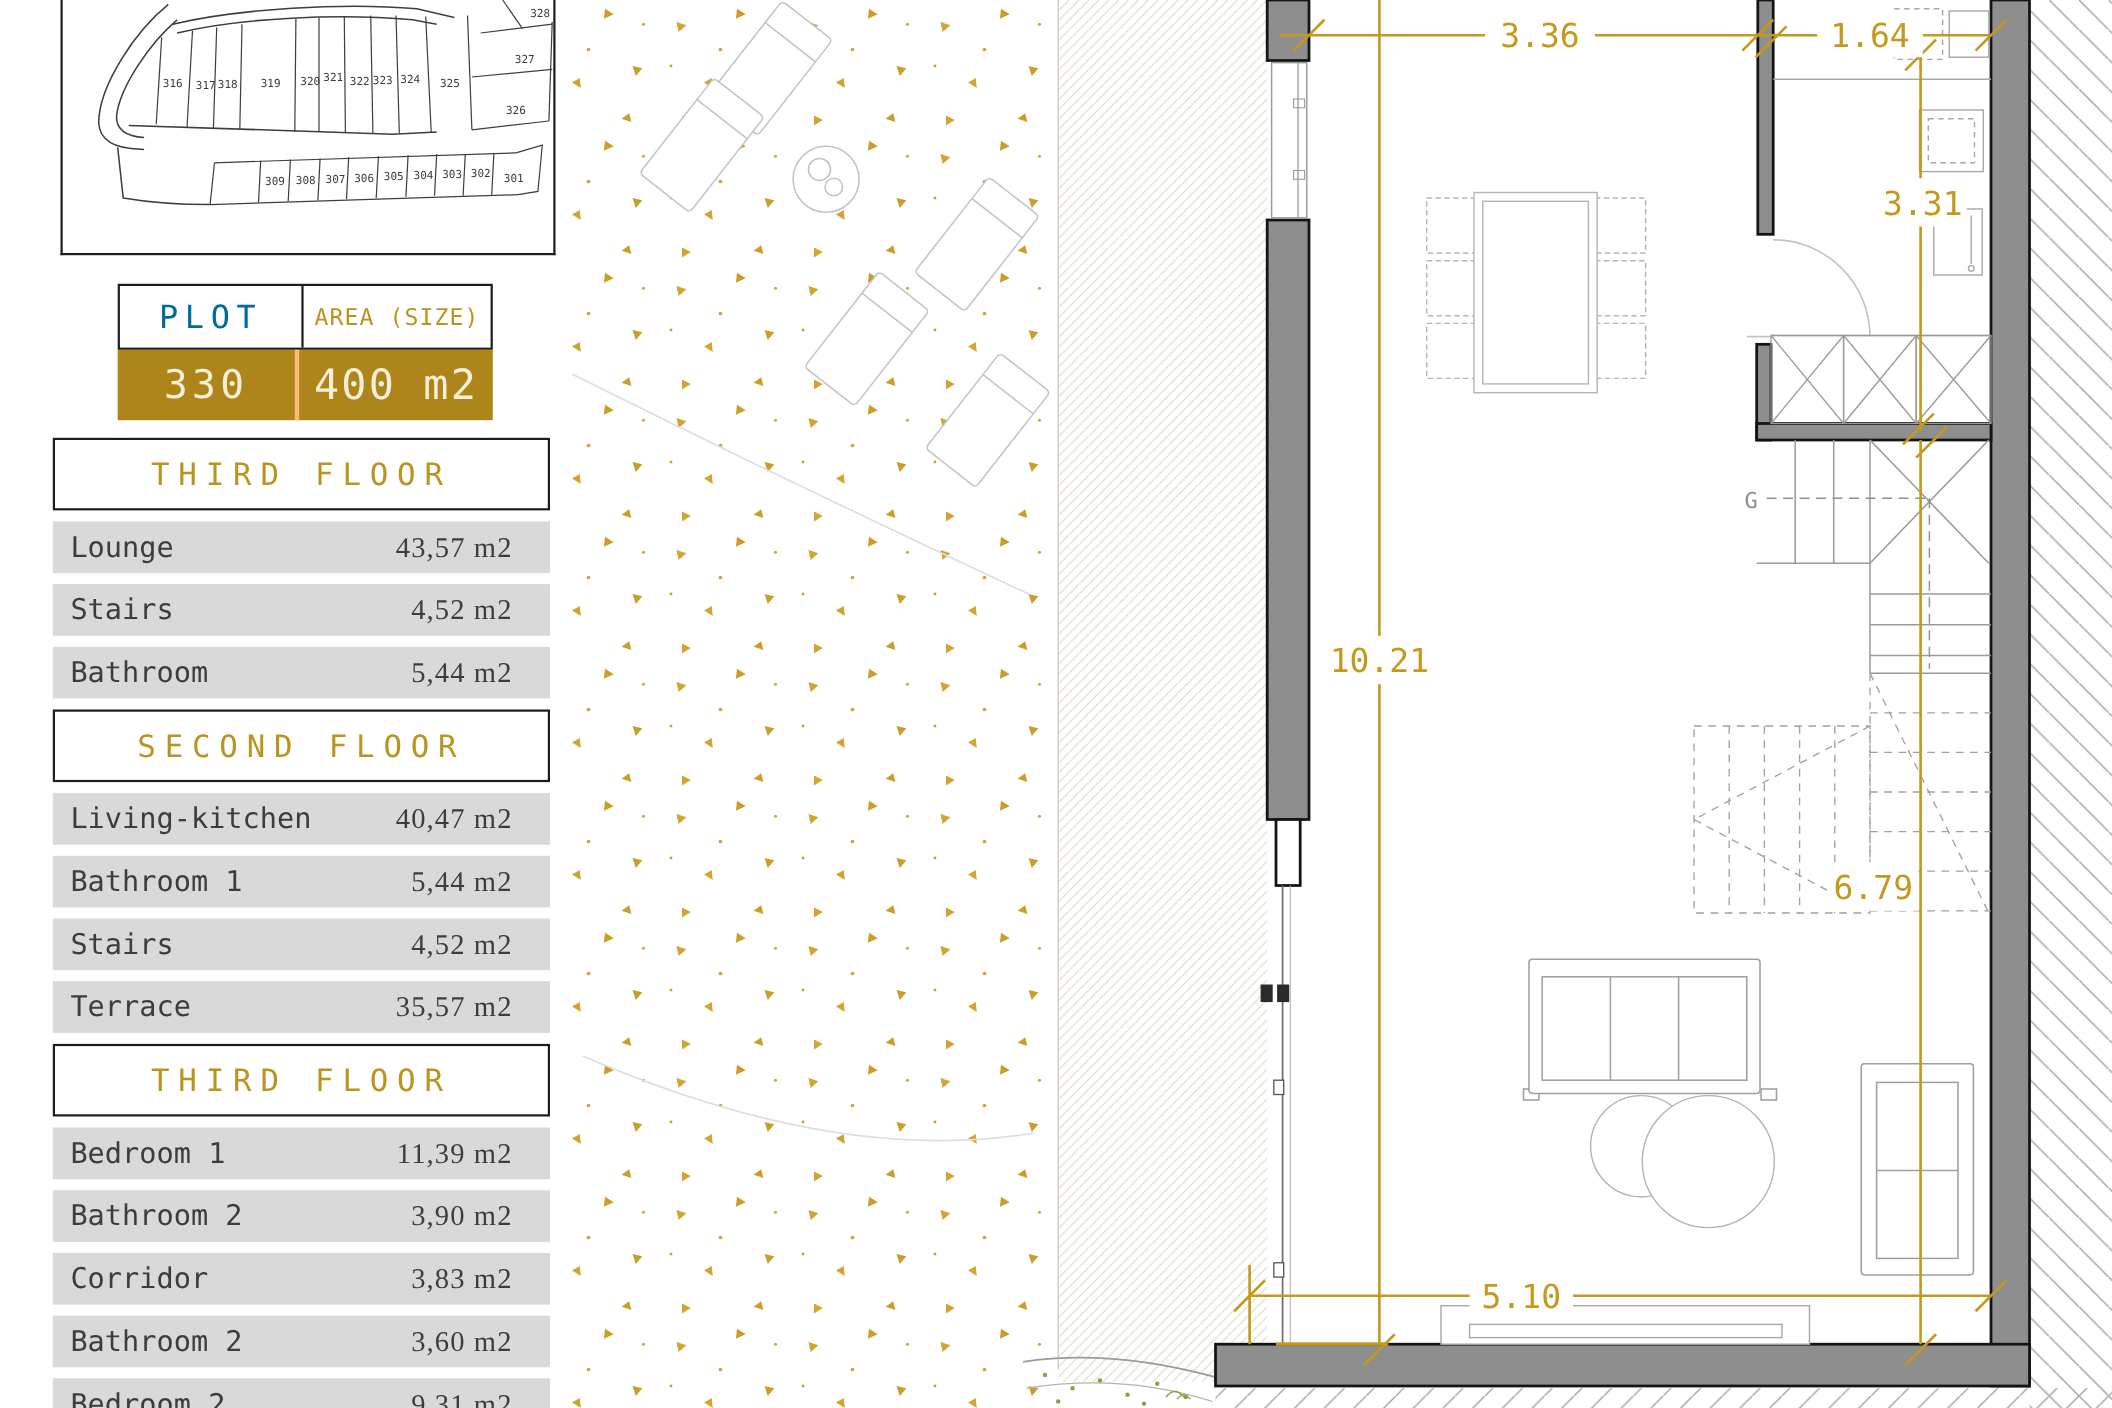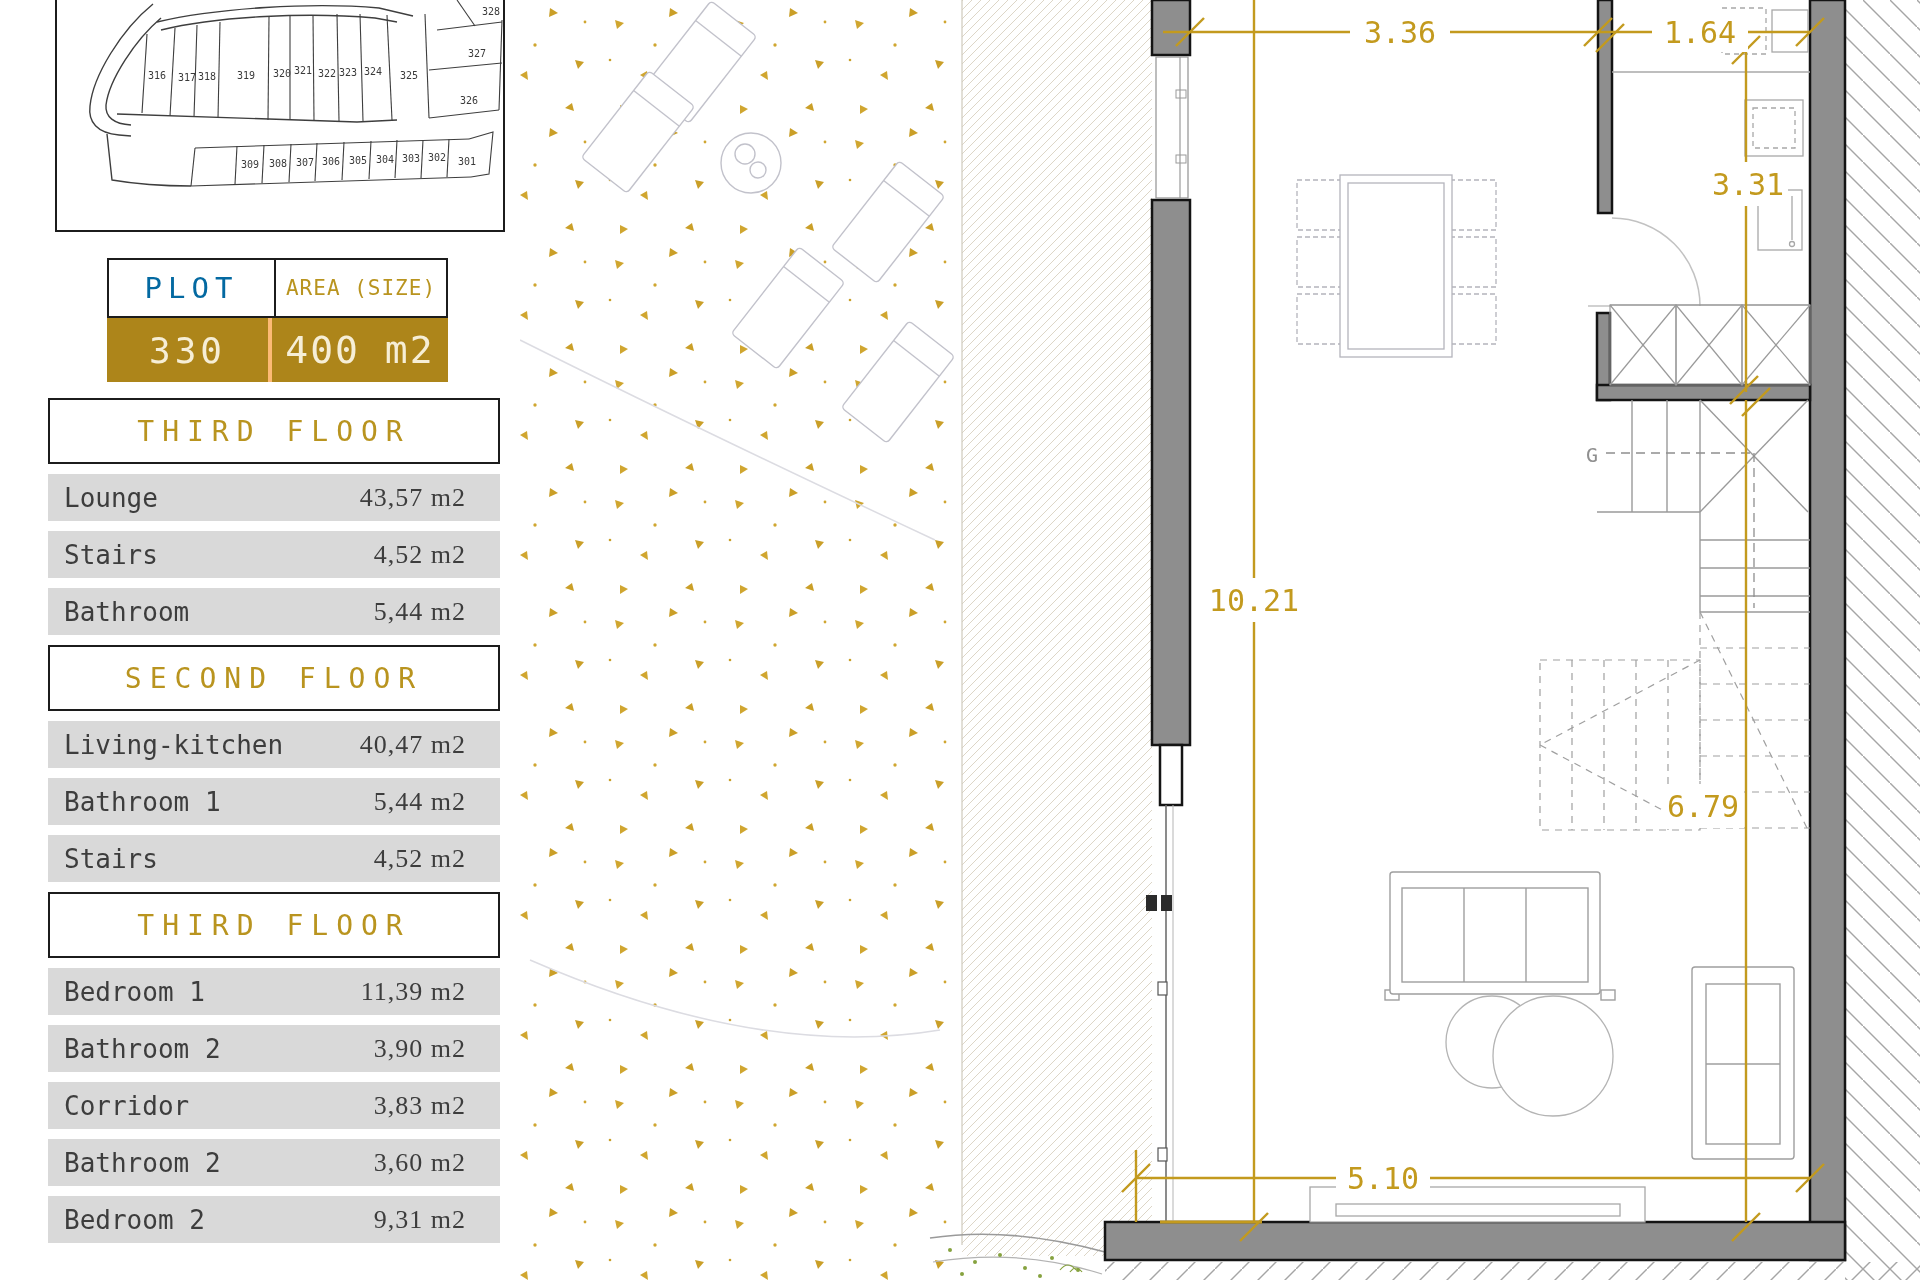--- a/index.html
+++ b/index.html
@@ -388,20 +388,24 @@
       <span class="val">40,47 m2</span>
     </div>
     <div class="room-row">
       <span class="lbl">Bathroom 1</span>
       <span class="val">5,44 m2</span>
     </div>
     <div class="room-row">
       <span class="lbl">Stairs</span>
       <span class="val">4,52 m2</span>
     </div>
+    <div class="room-row">
+      <span class="lbl">Terrace</span>
+      <span class="val">35,57 m2</span>
+    </div>
 
     <div class="floor-header">THIRD FLOOR</div>
     <div class="room-row">
       <span class="lbl">Bedroom 1</span>
       <span class="val">11,39 m2</span>
     </div>
     <div class="room-row">
       <span class="lbl">Bathroom 2</span>
       <span class="val">3,90 m2</span>
     </div>

